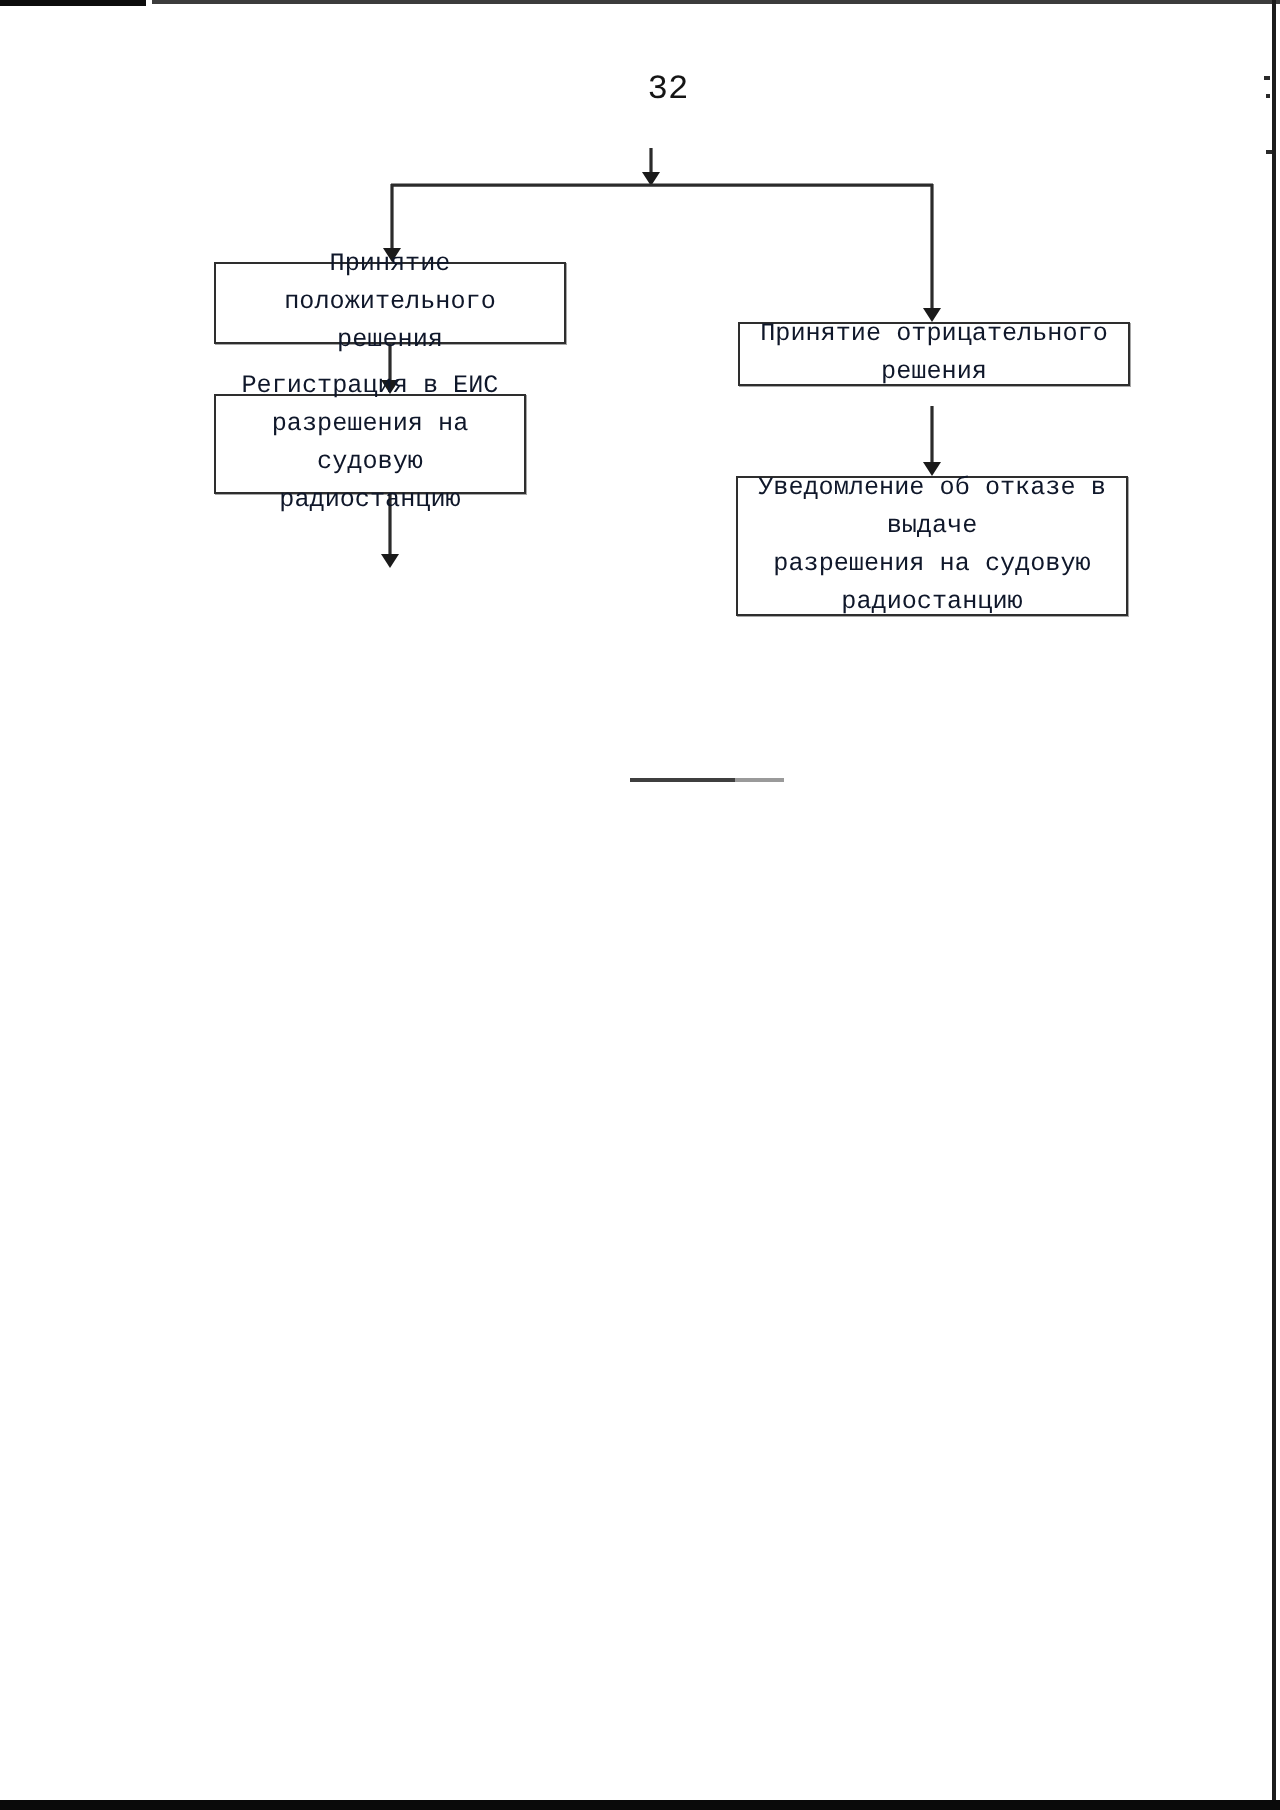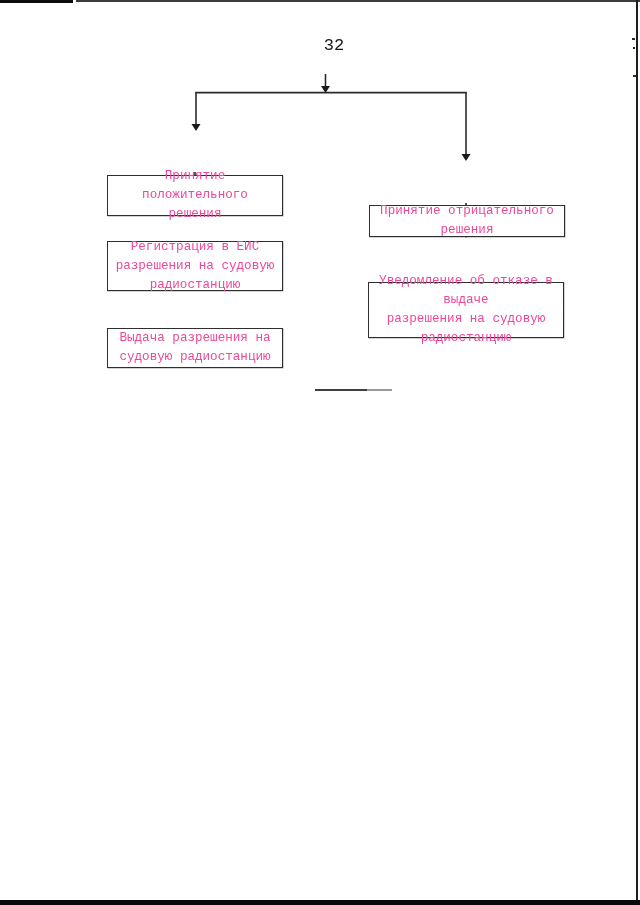--- a/index.html
+++ b/index.html
@@ -48,30 +48,29 @@
     border: 1.6px solid #2e2e2e;
     box-shadow: 0.5px 0.5px 0 rgba(60,60,60,0.45);
     background: #ffffff;
     display: flex;
     align-items: center;
     justify-content: center;
     text-align: center;
     white-space: pre-line;
     font-size: 12.6px;
     line-height: 19px;
-    color: #ec4899;
+    color: #0f172a;
     padding: 2px 4px;
     box-sizing: border-box;
-    margin-top: 44px;
   }
   .box-l1 { left: 107px; top: 131px; width: 176px; height: 41px; }
-  .box-l2 { left: 107px; top: 197px; width: 176px; height: 50px; }
+  .box-l2 { left: 107px; top: 197px; width: 156px; height: 50px; }
   .box-l3 { left: 107px; top: 284px; width: 176px; height: 40px; }
   .box-r1 { left: 369px; top: 161px; width: 196px; height: 32px; }
-  .box-r2 { left: 368px; top: 238px; width: 196px; height: 56px; }
+  .box-r2 { left: 368px; top: 238px; width: 196px; height: 70px; }
   .connector-svg {
     position: absolute; left: 0; top: 0;
   }
   .footnote-rule {
     position: absolute;
     left: 315px; top: 389px; width: 77px; height: 2px;
     background: linear-gradient(to right, #3f3f3f 0%, #3f3f3f 68%, #9a9a9a 68%, #9a9a9a 100%);
   }
 </style>
 </head>
@@ -110,22 +109,20 @@
 
     <line x1="466" y1="203" x2="466" y2="232" stroke="#2b2b2b" stroke-width="1.6"></line>
     <polygon points="461.5,231 470.5,231 466,238" fill="#1a1a1a"></polygon>
   </svg>
 
   <div class="fc-box box-l1">Принятие положительного
 решения</div>
   <div class="fc-box box-l2">Регистрация в ЕИС
 разрешения на судовую
 радиостанцию</div>
-  <div class="fc-box box-l3">Выдача разрешения на
-судовую радиостанцию</div>
 
   <div class="fc-box box-r1">Принятие отрицательного
 решения</div>
   <div class="fc-box box-r2">Уведомление об отказе в выдаче
 разрешения на судовую
 радиостанцию</div>
 
   <div class="footnote-rule"></div>
 
 </div>

